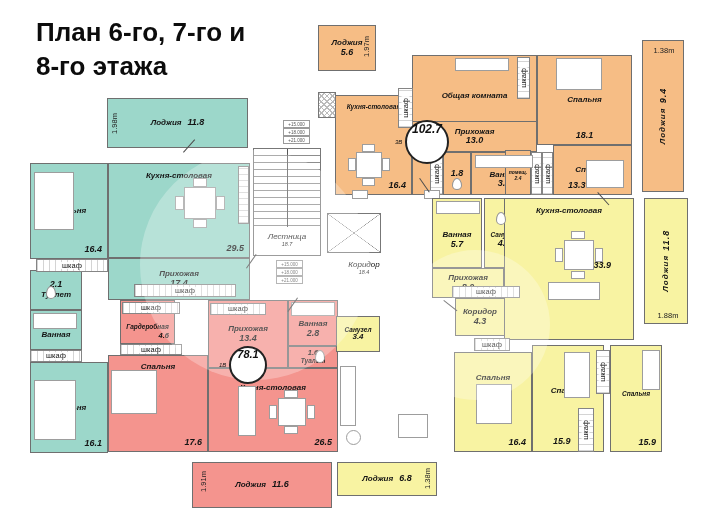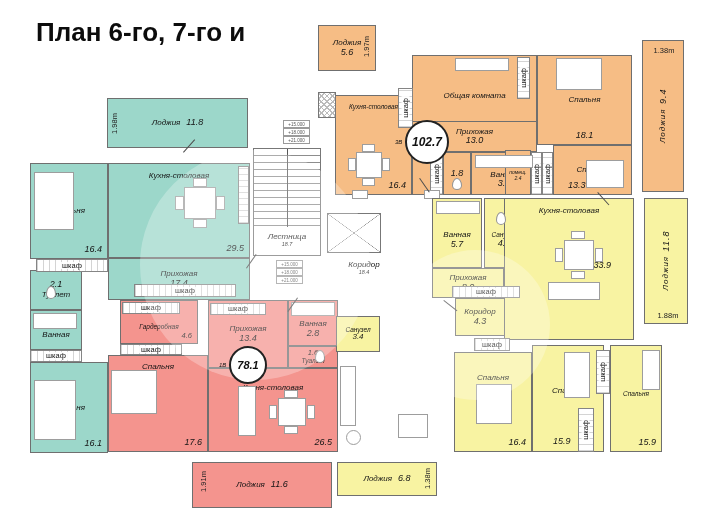--- a/index.html
+++ b/index.html
@@ -1,21 +1,21 @@
 <!DOCTYPE html>
 <html><head>
 <meta charset="utf-8">
 <style>
   html,body{margin:0;padding:0;background:#fff;}
   #plan{position:relative;width:720px;height:528px;background:#ffffff;overflow:hidden;
         font-family:"Liberation Sans",sans-serif;}
   .title{position:absolute;left:36px;top:16px;font-weight:bold;font-size:26px;line-height:1.3;color:#0c0c0c;}
   
   .room{position:absolute;box-sizing:border-box;border:1px solid #6f6f6f;display:flex;flex-direction:column;
-        align-items:center;justify-content:center;text-align:center;padding:2px;}
+        align-items:center;justify-content:center;text-align:center;padding:2px;font-weight:bold;}
   .teal{background:#9cd7ca;}  .orange{background:#f6bd85;}
   .pink{background:#f4948e;}  .yellow{background:#f8f3a2;}
   .rn{font-style:italic;font-size:8px;color:#141414;line-height:1.15;}
   .ra{font-style:italic;font-size:9px;color:#141414;line-height:1.1;}
   .sm{font-size:6.5px;}
   .xs{font-size:5px;}
   .br{position:absolute;right:5px;bottom:3px;}
   .bc{position:absolute;left:0;right:0;bottom:3px;}
   .top{justify-content:flex-start;padding-top:7px;}
   .lrow{display:flex;gap:6px;align-items:baseline;justify-content:center;}
@@ -27,21 +27,21 @@
   .closet.v{background-image:repeating-linear-gradient(0deg,#d4d4d4 0 1px,transparent 1px 6px);}
   .cl{font-size:7.5px;color:#111;background:rgba(255,255,255,.88);padding:0 2px;line-height:1;}
   .cl.v{writing-mode:vertical-rl;transform:rotate(180deg);padding:2px 0;}
   
   .furn{position:absolute;box-sizing:border-box;background:#fff;border:1px solid #9d9d9d;}
   .round{border-radius:50%;}
   .wc-icon{position:absolute;box-sizing:border-box;background:#fff;border:1px solid #949494;
            border-radius:50% 50% 50% 50%/62% 62% 38% 38%;}
   
   .circle{position:absolute;box-sizing:border-box;border:2px solid #222;border-radius:50%;background:#fff;
-          display:flex;align-items:center;justify-content:center;font-weight:bold;font-style:italic;color:#111;}
+          display:flex;align-items:flex-start;justify-content:center;font-weight:bold;font-style:italic;color:#111;}
   .utype{position:absolute;left:-12px;top:42%;font-size:6px;font-style:italic;font-weight:normal;}
   
   .vdim{position:absolute;font-size:7.5px;color:#222;transform:rotate(-90deg);transform-origin:center;
         width:40px;text-align:center;}
   .hdim{position:absolute;font-size:7.5px;color:#222;text-align:center;width:36px;}
   
   .stairs{position:absolute;box-sizing:border-box;border:1px solid #777;background:#fff;}
   .treads{position:absolute;left:0;top:0;right:0;height:78px;
           background:repeating-linear-gradient(to bottom,transparent 0 6px,#8d8d8d 6px 7px);}
   .tread-split{position:absolute;left:50%;top:0;width:1px;height:78px;background:#555;}
@@ -59,20 +59,21 @@
   .door{position:absolute;width:17px;height:1px;background:#4e4e4e;transform-origin:0 0;}
   .wm{position:absolute;border-radius:50%;background:rgba(255,255,255,.28);pointer-events:none;}
 </style>
 </head>
 <body>
 
 <div id="plan">
 
   <div class="title">
     <div>План 6-го, 7-го и</div>
+    <div>8-го этажа</div>
   </div>
 
   <div class="room teal" style="left:107px;top:98px;width:141px;height:50px">
     <div class="lrow">
         <span class="rn">Лоджия</span>
         <span class="ra">11.8</span>
       </div>
   </div>
   <span class="vdim" style="left:94px;top:119px">1.98m</span>
 
@@ -215,21 +216,21 @@
   </div>
   <div class="elevmark" style="left:276px;top:260px">
     <span>+15.000</span>
     <span>+18.000</span>
     <span>+21.000</span>
   </div>
   <div class="hatchbox" style="left:318px;top:92px;width:18px;height:26px"></div>
   <div class="furn" style="left:352px;top:190px;width:16px;height:9px"></div>
   <div class="furn" style="left:424px;top:190px;width:16px;height:9px"></div>
 
-  <div class="room pink" style="left:120px;top:300px;width:78px;height:44px">
+  <div class="room pink" style="left:120px;top:300px;width:55px;height:44px">
     <span class="rn sm" style="margin-top:10px">Гардеробная</span>
     <span class="ra br" style="font-size:7.5px">4.6</span>
   </div>
   <div class="room pink" style="left:108px;top:355px;width:100px;height:97px">
     <span class="rn" style="position:absolute;top:6px;left:0;right:0">Спальня</span>
     <span class="ra br">17.6</span>
   </div>
   <div class="room pink" style="left:208px;top:300px;width:80px;height:68px">
     <span class="rn">Прихожая</span>
     <span class="ra">13.4</span>

